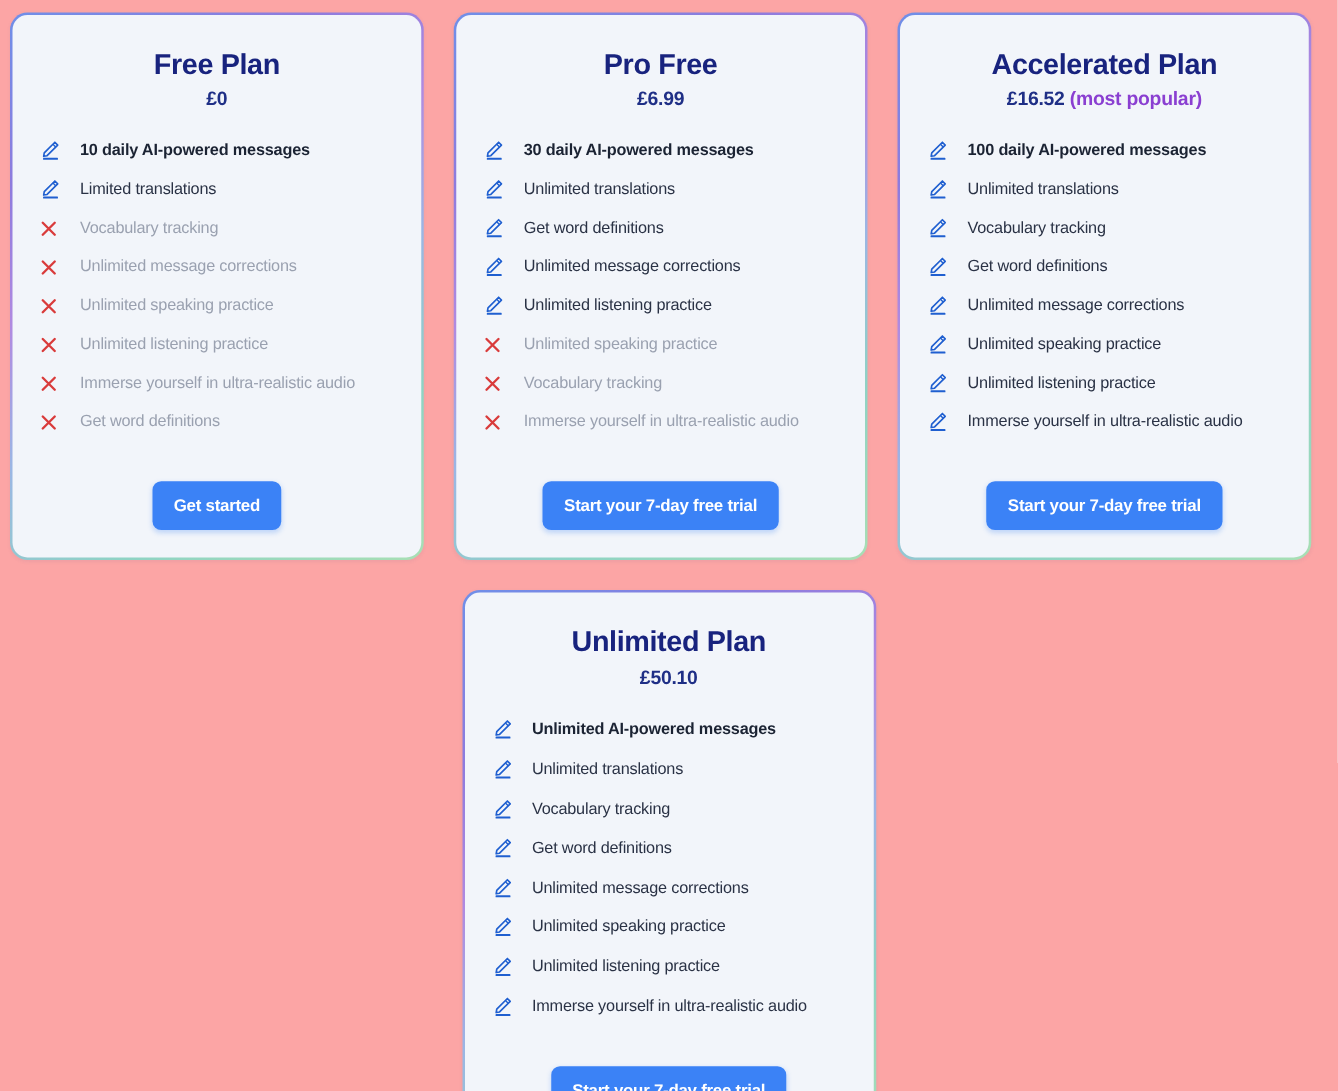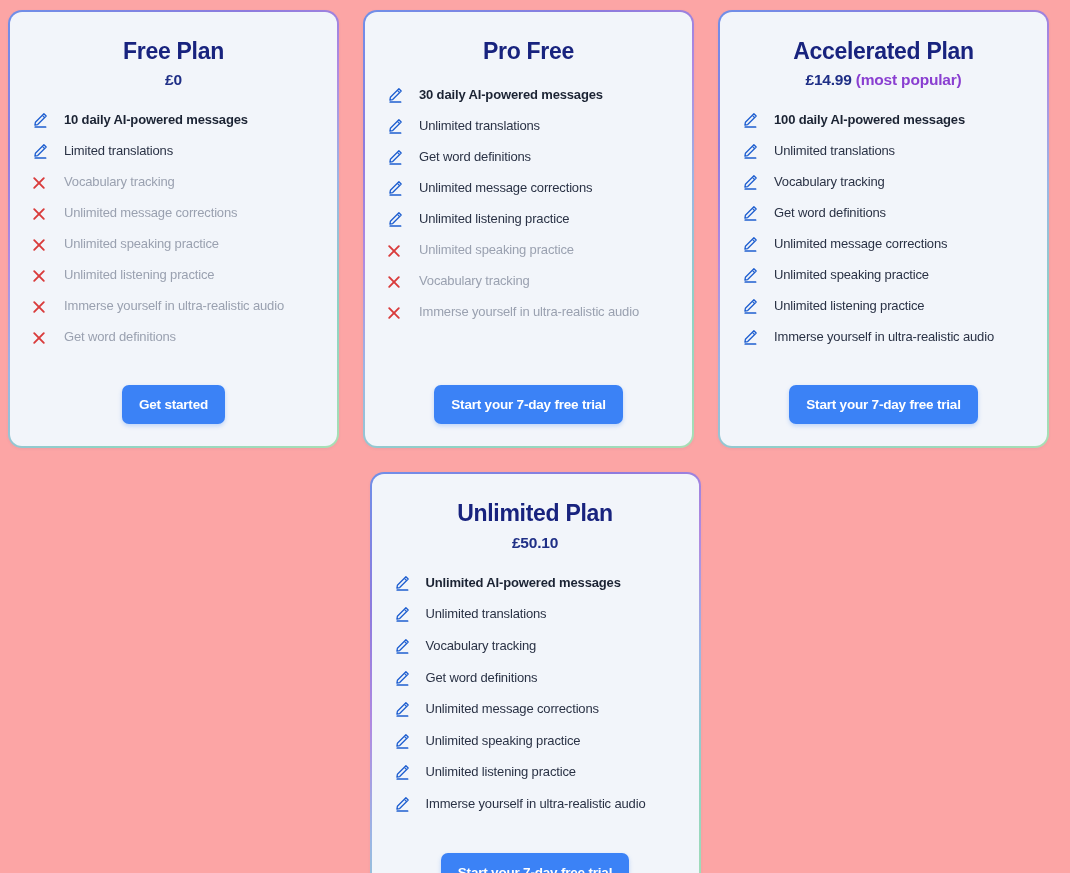--- a/index.html
+++ b/index.html
@@ -43,21 +43,21 @@
   }
   .card-inner {
     flex: 1;
     background: #f2f5fa;
     border-radius: 12px;
     padding: 26px 22px 22px 22px;
     display: flex;
     flex-direction: column;
   }
 
-  .card.wide-rows .feature-row { margin-bottom: 12.6px; }
+  .card.wide-rows .feature-row { margin-bottom: 12.6px; align-items: center; }
 
   
   .plan-title {
     text-align: center;
     font-size: 23px;
     font-weight: 700;
     color: #18237e;
     letter-spacing: -0.3px;
     line-height: 1.15;
   }
@@ -212,20 +212,21 @@
             </li>
           </ul>
           <div class="btn-wrap">
             <button class="cta-btn">Get started</button>
           </div>
         </div>
       </div>
       <div class="card">
         <div class="card-inner">
           <div class="plan-title">Pro Free</div>
+          <div class="plan-price"><span>£6.99</span></div>
           <ul class="features">
             <li class="feature-row first">
               <span class="feature-icon">
                 <svg width="17" height="17" viewBox="0 0 18 18" fill="none" aria-hidden="true">
   <path d="M12.6 1.9 L15.0 4.3 L6.0 13.3 L3.1 13.8 L3.6 10.9 Z" stroke="#1f5fd0" stroke-width="1.4" stroke-linejoin="round" fill="none"></path>
   <path d="M11.0 3.6 L13.3 5.9" stroke="#1f5fd0" stroke-width="1.2"></path>
   <rect x="2.6" y="15.1" width="12.6" height="1.7" rx="0.5" fill="#1f5fd0"></rect>
 </svg>
               </span>
               <span class="feature-text">30 daily AI-powered messages</span>
@@ -296,21 +297,21 @@
             </li>
           </ul>
           <div class="btn-wrap">
             <button class="cta-btn">Start your 7-day free trial</button>
           </div>
         </div>
       </div>
       <div class="card">
         <div class="card-inner">
           <div class="plan-title">Accelerated Plan</div>
-          <div class="plan-price"><span>£14.99</span> <span class="popular-tag">(most popular)</span></div>
+          <div class="plan-price"><span>£16.52</span> <span class="popular-tag">(most popular)</span></div>
           <ul class="features">
             <li class="feature-row first">
               <span class="feature-icon">
                 <svg width="17" height="17" viewBox="0 0 18 18" fill="none" aria-hidden="true">
   <path d="M12.6 1.9 L15.0 4.3 L6.0 13.3 L3.1 13.8 L3.6 10.9 Z" stroke="#1f5fd0" stroke-width="1.4" stroke-linejoin="round" fill="none"></path>
   <path d="M11.0 3.6 L13.3 5.9" stroke="#1f5fd0" stroke-width="1.2"></path>
   <rect x="2.6" y="15.1" width="12.6" height="1.7" rx="0.5" fill="#1f5fd0"></rect>
 </svg>
               </span>
               <span class="feature-text">100 daily AI-powered messages</span>

